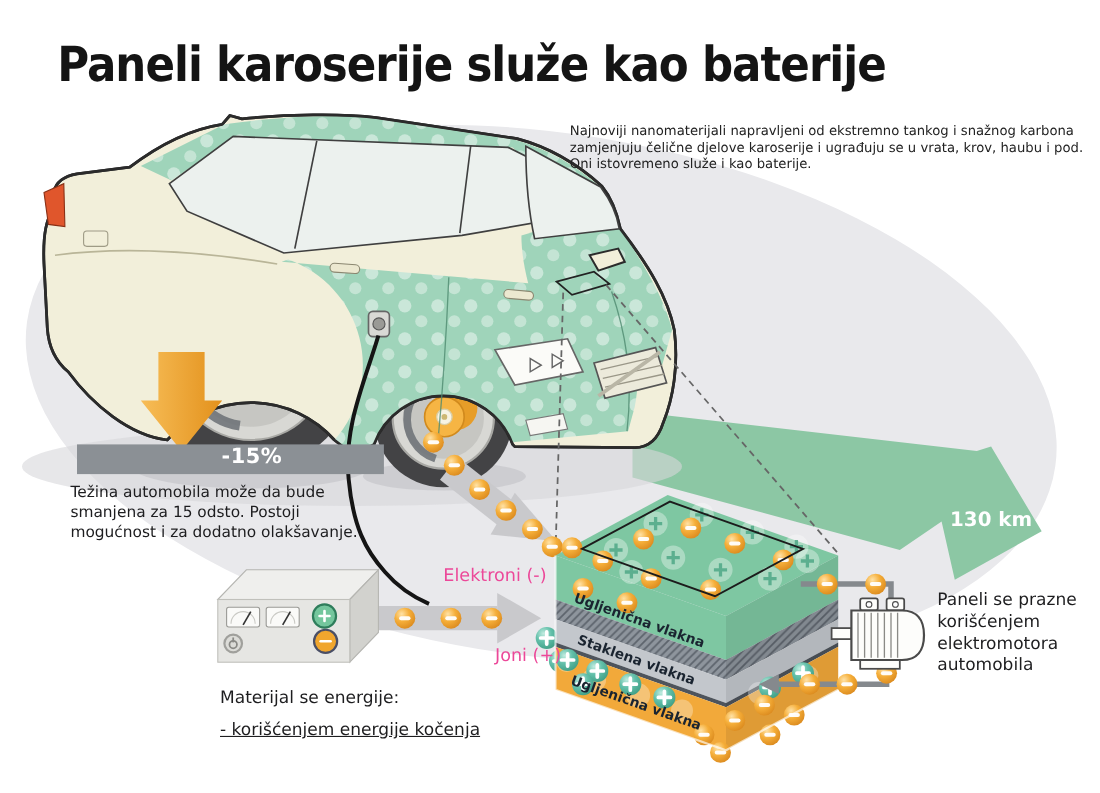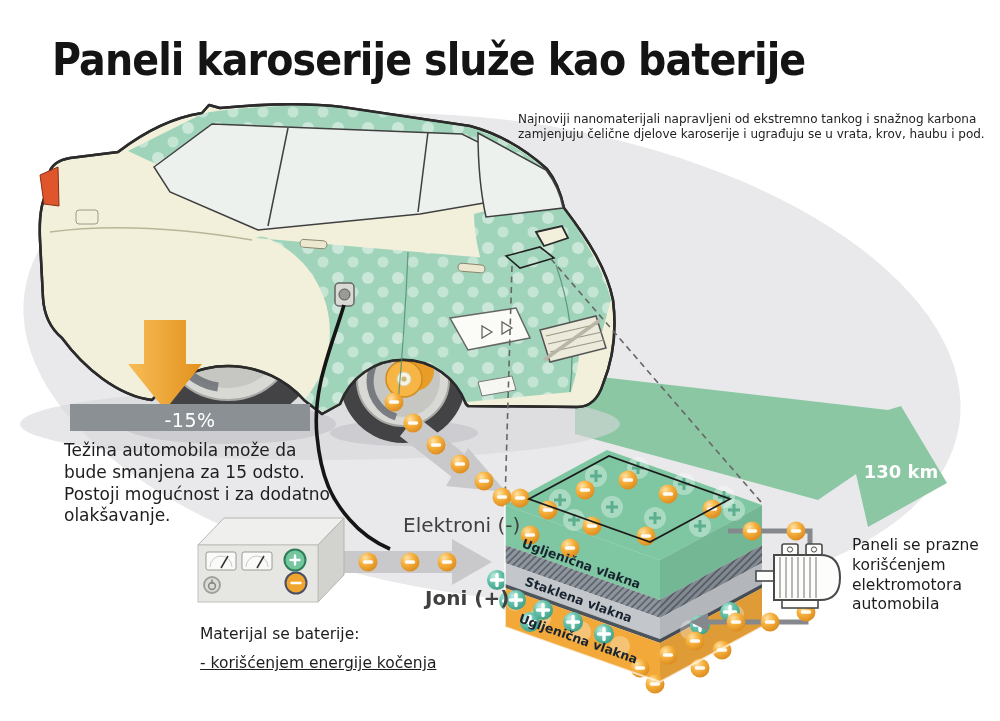--- a/index.html
+++ b/index.html
@@ -5,25 +5,25 @@
   html,body{margin:0;padding:0;background:#fff;}
   .stage{position:relative;width:1000px;height:721px;background:#ffffff;overflow:hidden;
          font-family:"DejaVu Sans","Liberation Sans",sans-serif;color:#1d1d1f;}
   svg.scene{position:absolute;left:0;top:0;}
   .txt{position:absolute;}
   .title{left:52px;top:34px;font-size:44px;font-weight:800;letter-spacing:-1px;color:#141414;
          transform:scaleX(.9);transform-origin:left top;white-space:nowrap;}
   .intro{left:518px;top:112px;width:472px;font-size:12px;line-height:1.27;color:#222;}
   .intro p{margin:0;}
   .badge{left:70px;top:404px;width:240px;height:27px;background:#8b9095;display:flex;
-         align-items:flex-end;justify-content:center;font-size:19px;font-weight:400;color:#fff;letter-spacing:.5px;}
-  .weightdesc{left:64px;top:440px;width:272px;font-size:17px;line-height:1.28;}
-  .flowlabel{font-size:20px;color:#404040;}
+         align-items:flex-start;justify-content:center;font-size:19px;font-weight:700;color:#fff;letter-spacing:.5px;padding-left:39px;}
+  .weightdesc{left:64px;top:440px;width:272px;font-size:14px;line-height:1.28;}
+  .flowlabel{font-size:16px;color:#ec4899;}
   .electrons{left:403px;top:513px;}
-  .ions{left:425px;top:586px;font-weight:bold;}
+  .ions{left:450px;top:586px;}
   .recharge{left:200px;top:624px;width:310px;font-size:15.5px;line-height:1.3;}
   .recharge .methods{margin-top:9px;text-decoration:underline;}
   .discharge{left:852px;top:536px;width:152px;font-size:15.5px;line-height:1.28;}
 </style>
 </head>
 <body>
 
 <div class="stage">
 
 <svg class="scene" width="1000" height="721" viewBox="0 0 1000 721">
@@ -313,32 +313,33 @@
       <path d="M 12,15 H 58 C 72,15 78,24 78,37.5 C 78,51 72,60 58,60 H 12 Z" fill="#fdfdfb" stroke="#4a4a4a" stroke-width="2"></path>
       <path d="M18,17 V58 M24,17 V58 M30,17 V58 M36,17 V58 M42,17 V58 M48,17 V58 M54,17 V58" stroke="#8a8a86" stroke-width="1.2"></path>
     </g>
   </g>
 </svg>
 
 <div class="txt title">Paneli karoserije služe kao baterije</div>
 
 <div class="txt intro">
   <p>Najnoviji nanomaterijali napravljeni od ekstremno tankog i snažnog karbona zamjenjuju čelične djelove karoserije i ugrađuju se u vrata, krov, haubu i pod.</p>
+  <p>Oni istovremeno služe i kao baterije.</p>
 </div>
 
 <div class="txt badge">
   <span>-15%</span>
 </div>
 <div class="txt weightdesc">Težina automobila može da bude smanjena za 15 odsto. Postoji mogućnost i za dodatno olakšavanje.</div>
 
 <div class="txt flowlabel electrons">Elektroni (-)</div>
 <div class="txt flowlabel ions">Joni (+)</div>
 
 <div class="txt recharge">
-  <div>Materijal se baterije:</div>
+  <div>Materijal se energije:</div>
   <div class="methods">
     <div>- korišćenjem energije kočenja</div>
   </div>
 </div>
 
 <div class="txt discharge">Paneli se prazne korišćenjem elektromotora automobila</div>
 
 </div>
 
 </body></html>

